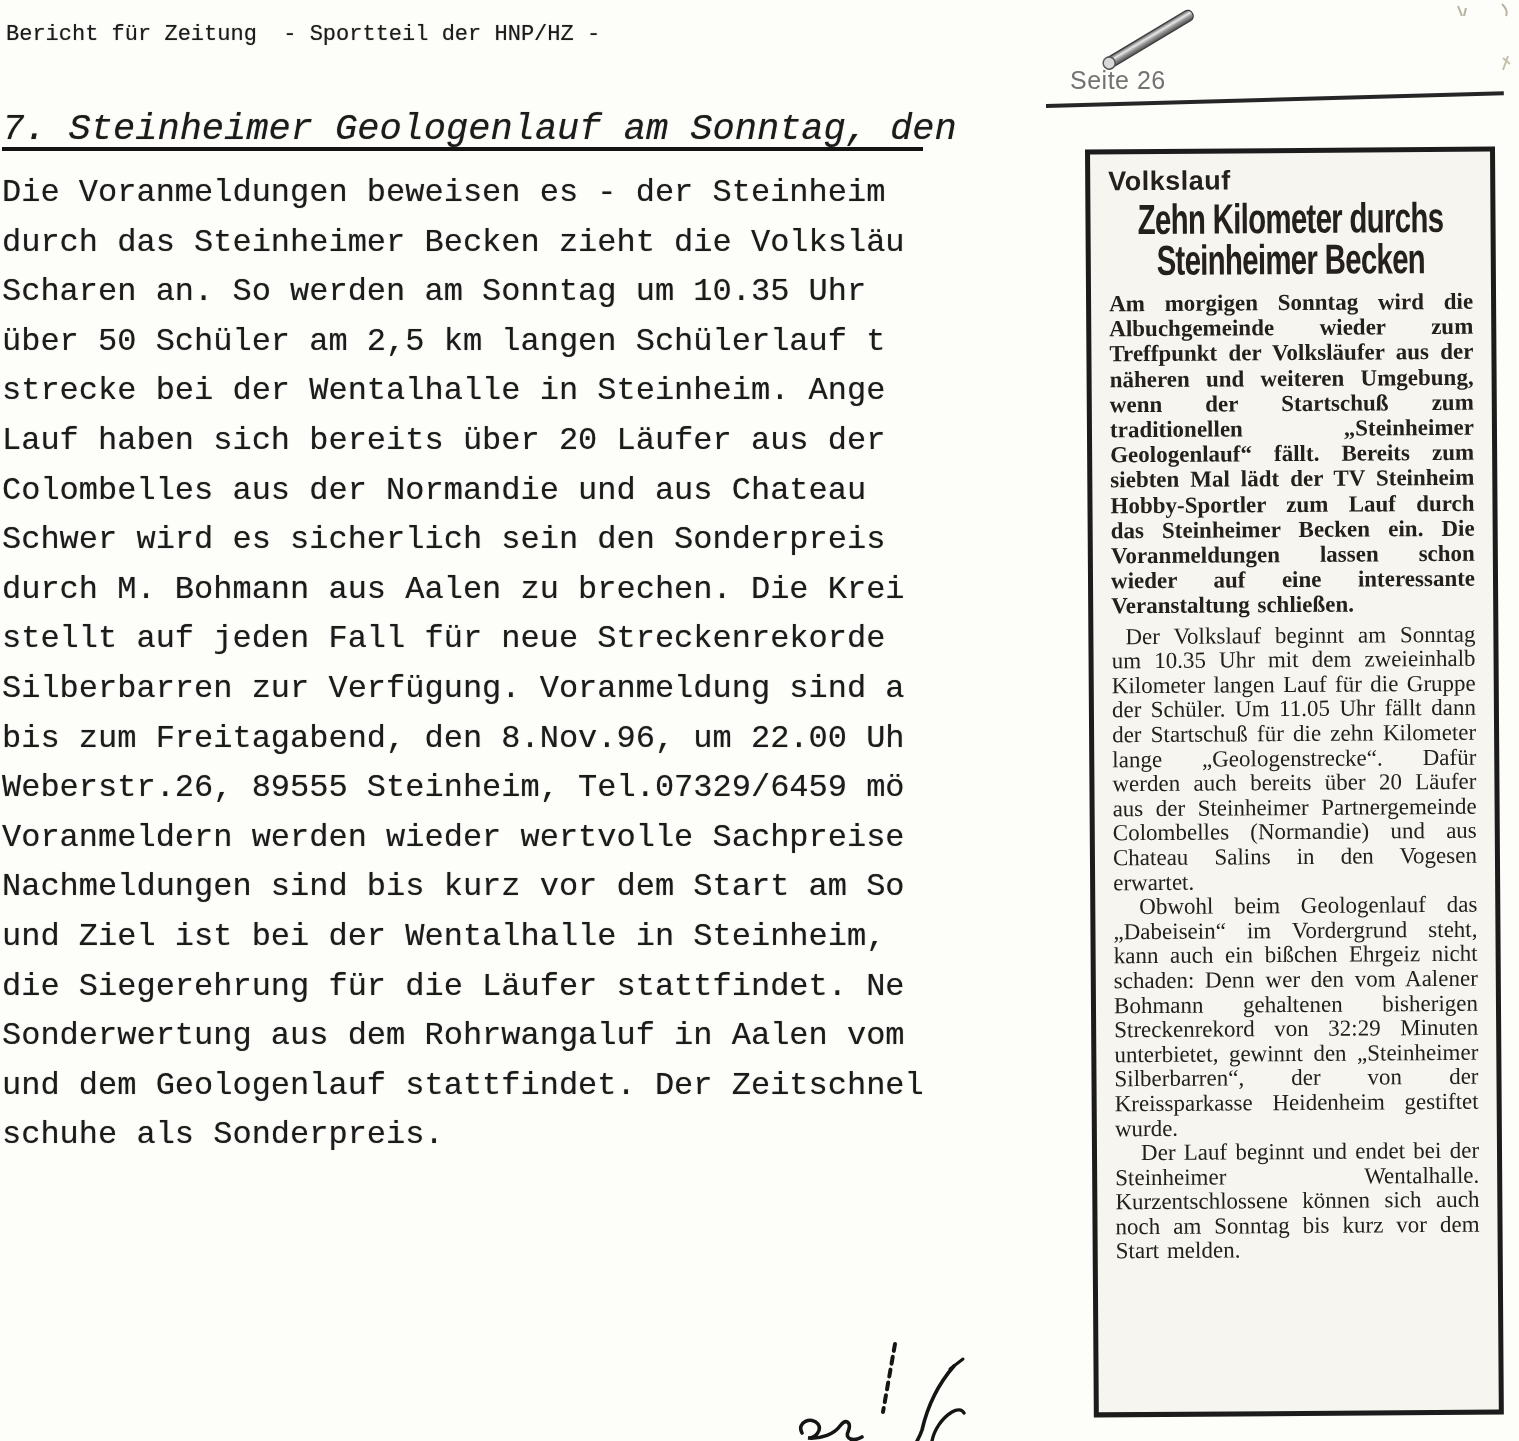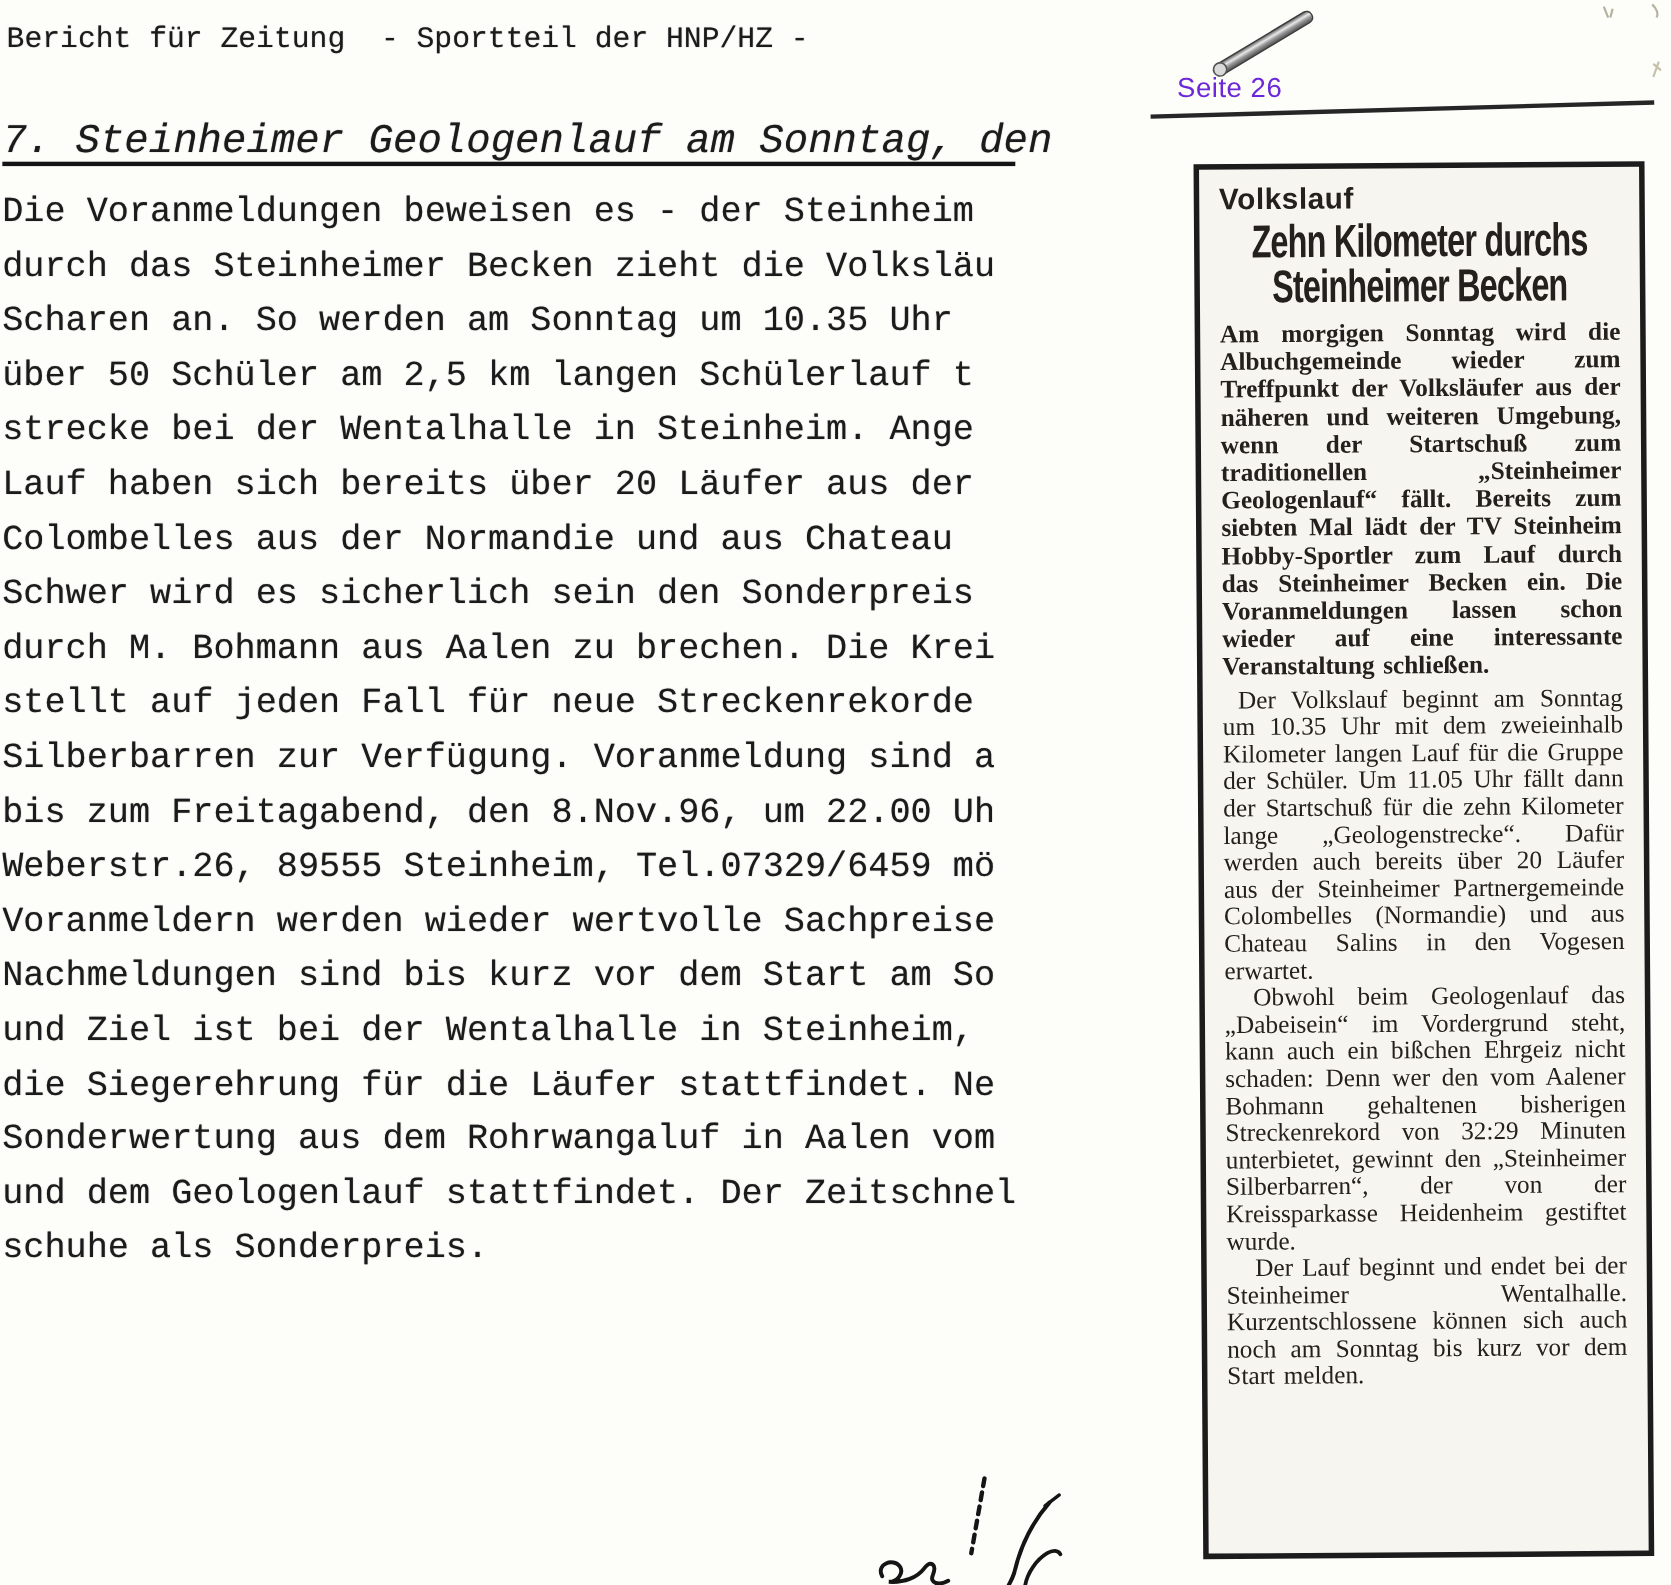--- a/index.html
+++ b/index.html
@@ -8,21 +8,21 @@
     background:#fdfdfa;
     font-family:"Liberation Sans", sans-serif;
   }
   
   .typed{
     position:absolute;left:2px;top:0;width:972px;height:1441px;overflow:hidden;
     font-family:"Liberation Mono","DejaVu Sans Mono",monospace;
     color:#1b1b1b;
   }
   .typed-header{
-    position:absolute;left:4px;top:22px;font-size:27px;white-space:pre;
+    position:absolute;left:4px;top:22px;font-size:22px;white-space:pre;
     text-shadow:0 0 1px rgba(25,25,25,.55);
   }
   .typed-title{
     position:absolute;left:0;top:108px;font-size:37px;white-space:pre;width:972px;overflow:hidden;
     text-shadow:0 0 1px rgba(25,25,25,.55);
     font-style:italic;
   }
   .title-underline{
     position:absolute;left:0;top:147px;width:921px;height:4px;background:#141414;
   }
@@ -30,21 +30,21 @@
     position:absolute;left:0;top:168px;width:972px;overflow:hidden;
   }
   .typed-line{
     font-size:32px;line-height:49.6px;white-space:pre;height:49.6px;
     text-shadow:0 0 1px rgba(25,25,25,.5);
   }
   
   .signature{position:absolute;left:782px;top:1338px;width:220px;height:103px;}
   
   .seite-label{
-    position:absolute;left:1070px;top:66px;font-size:25px;color:#6d28d9;letter-spacing:.5px;
+    position:absolute;left:1070px;top:66px;font-size:25px;color:#737373;letter-spacing:.5px;
   }
   .seite-rule{
     position:absolute;left:1046px;top:104px;width:458px;height:4px;background:#262626;
     transform:rotate(-1.6deg);transform-origin:left center;
   }
   .pin{position:absolute;left:1092px;top:0px;width:110px;height:75px;}
   .pencil-marks{position:absolute;left:1440px;top:0px;width:79px;height:80px;}
   .clipping{
     position:absolute;left:1085px;top:148px;width:410px;height:1268px;
     background:#f7f5ef;border:5px solid #1c1c1c;box-sizing:border-box;

